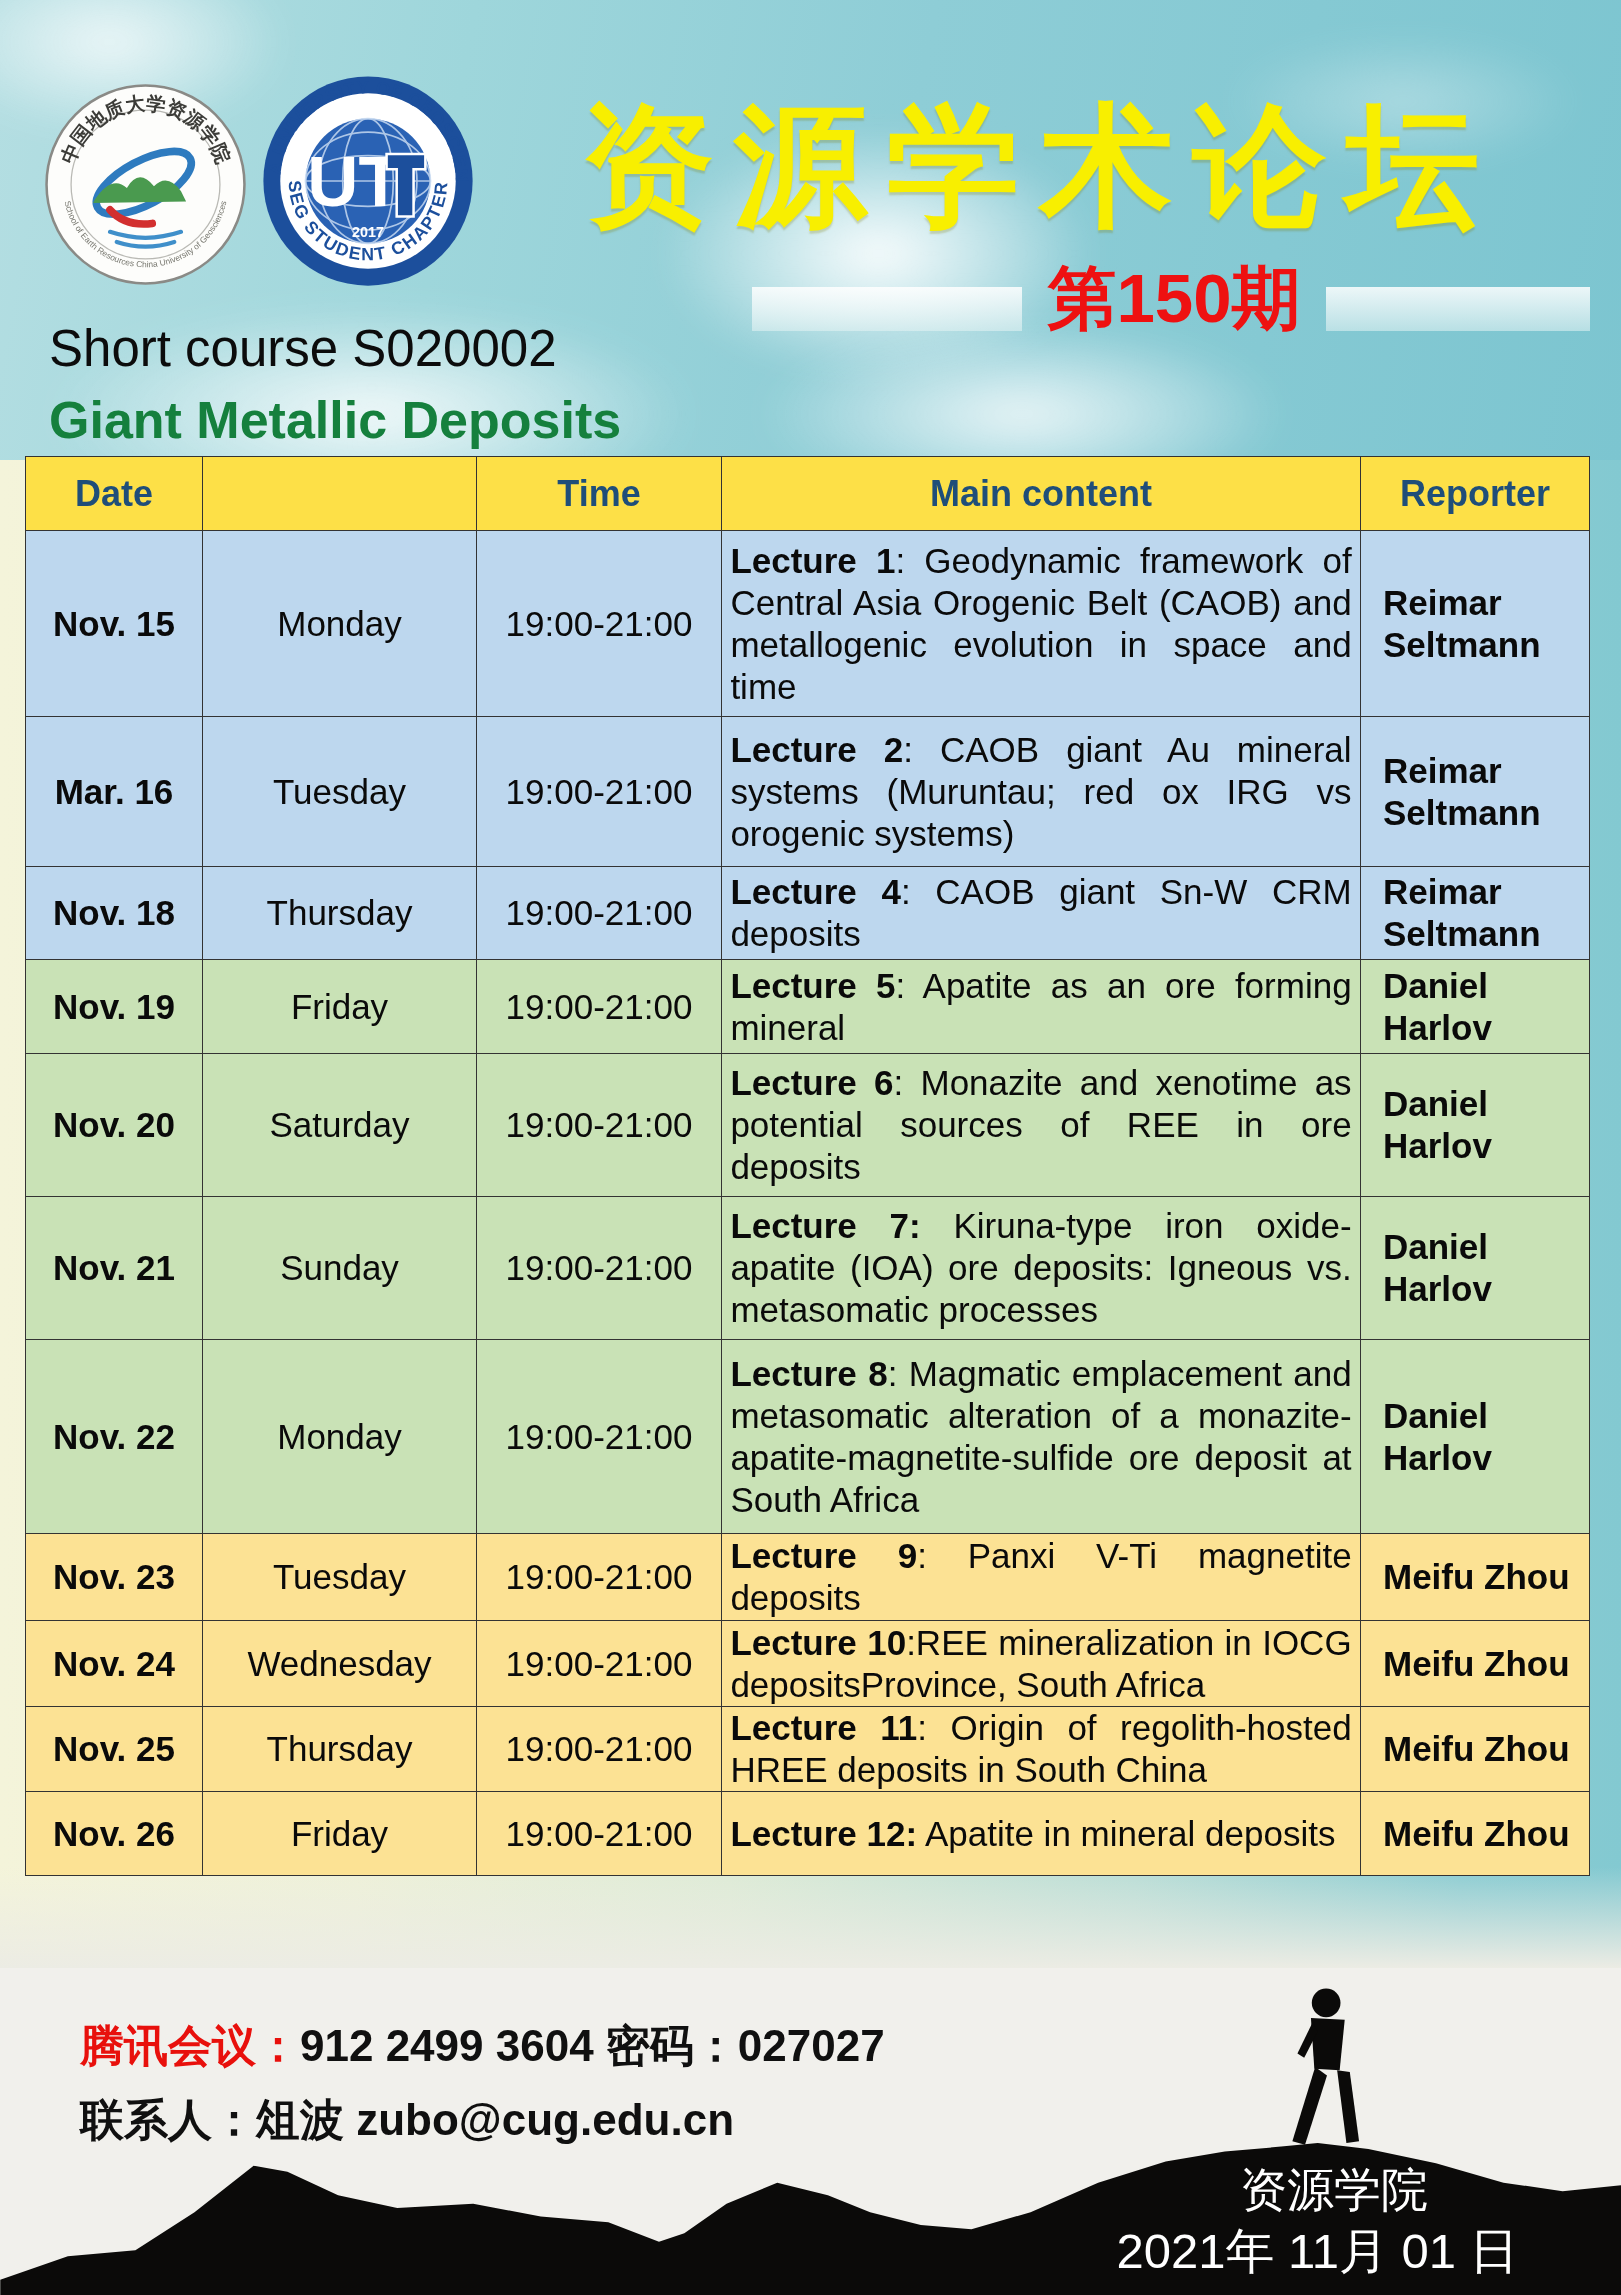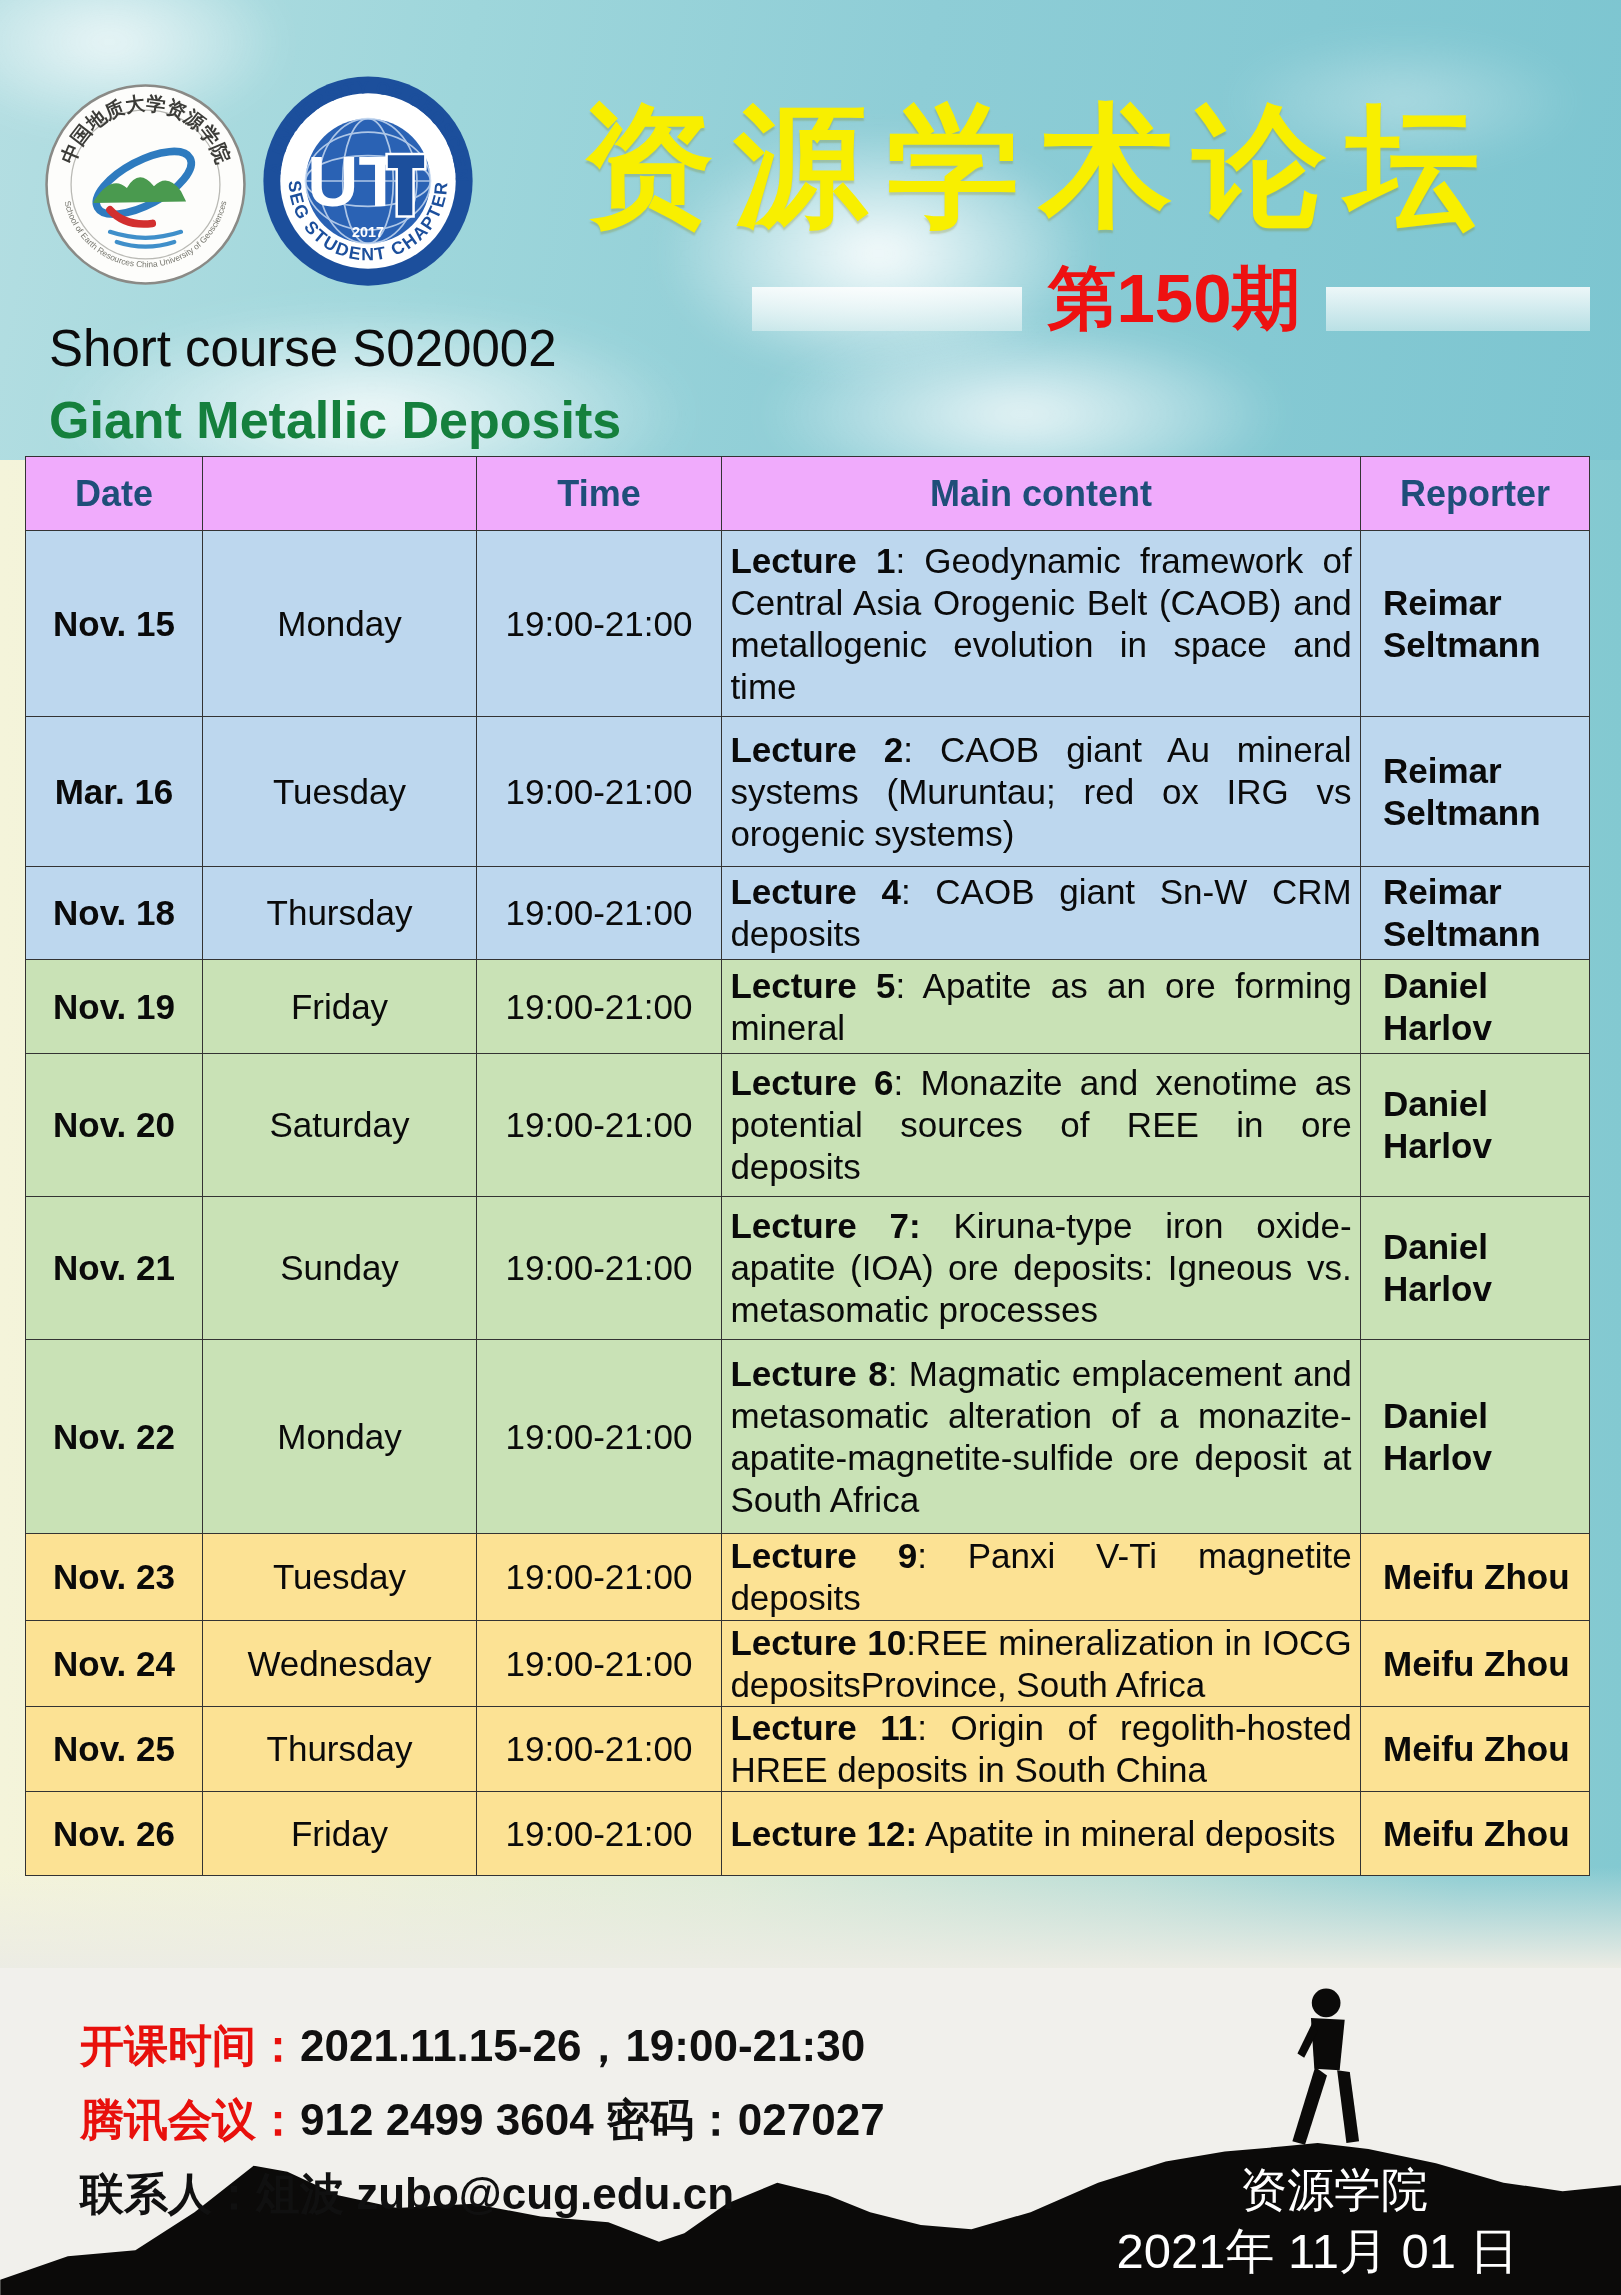--- a/index.html
+++ b/index.html
@@ -36,21 +36,21 @@
   .issue-bar{position:absolute;height:44px;top:287px;
     background:linear-gradient(to bottom,rgba(255,255,255,.85),rgba(230,244,244,.55));}
   .issue-bar.left{left:752px;width:270px;}
   .issue-bar.right{left:1326px;width:264px;}
   .course-code{position:absolute;left:49px;top:319px;font-size:51px;color:#0c0c0c;}
   .course-title{position:absolute;left:49px;top:390px;font-size:52px;font-weight:bold;color:#15803d;}
 
   
   table.sched{position:absolute;left:25px;top:456px;border-collapse:collapse;table-layout:fixed;}
   table.sched th,table.sched td{border:1.7px solid #333;overflow:hidden;}
-  table.sched th{height:71px;background:#f0abfc;color:#1f4e79;font-size:36px;font-weight:bold;text-align:center;}
+  table.sched th{height:71px;background:#fde047;color:#1f4e79;font-size:36px;font-weight:bold;text-align:center;}
   td.c-date{font-size:35px;font-weight:bold;text-align:center;color:#0a0a0a;}
   td.c-day,td.c-time{font-size:35px;text-align:center;color:#0a0a0a;}
   td.c-main{font-size:35px;color:#0a0a0a;padding:0 8.4px;}
   td.c-main .jt{line-height:42px;text-align:justify;}
   td.c-rep{font-size:35px;font-weight:bold;color:#0a0a0a;padding:0 5px 0 22px;line-height:42px;}
   tr.g-blue td{background:#bdd7ee;}
   tr.g-green td{background:#c9e2b6;}
   tr.g-yellow td{background:#fce294;}
 
   
@@ -253,21 +253,20 @@
     <g fill="#0b0a09">
       <circle cx="1570" cy="72" r="17"></circle>
       <path d="M1552,90 L1592,92 L1586,152 L1556,150 Z"></path>
       <path d="M1554,95 L1536,132 L1544,137 L1560,106 Z"></path>
       <path d="M1557,148 L1530,236 L1545,240 L1571,158 Z"></path>
       <path d="M1583,152 L1594,238 L1609,236 L1598,154 Z"></path>
     </g>
   </svg>
 
   <div class="info">
-    <div class="line"><span class="red">开课时间：</span><span>2021.11.15-26，19:00-21:30</span></div>
     <div class="line"><span class="red">腾讯会议：</span><span>912 2499 3604  密码：027027</span></div>
     <div class="line"><span>联系人：</span><span>俎波 zubo@cug.edu.cn</span></div>
   </div>
 
   <div class="school">资源学院</div>
   <div class="pubdate">2021年 11月 01 日</div>
 
 </div>
 
 

